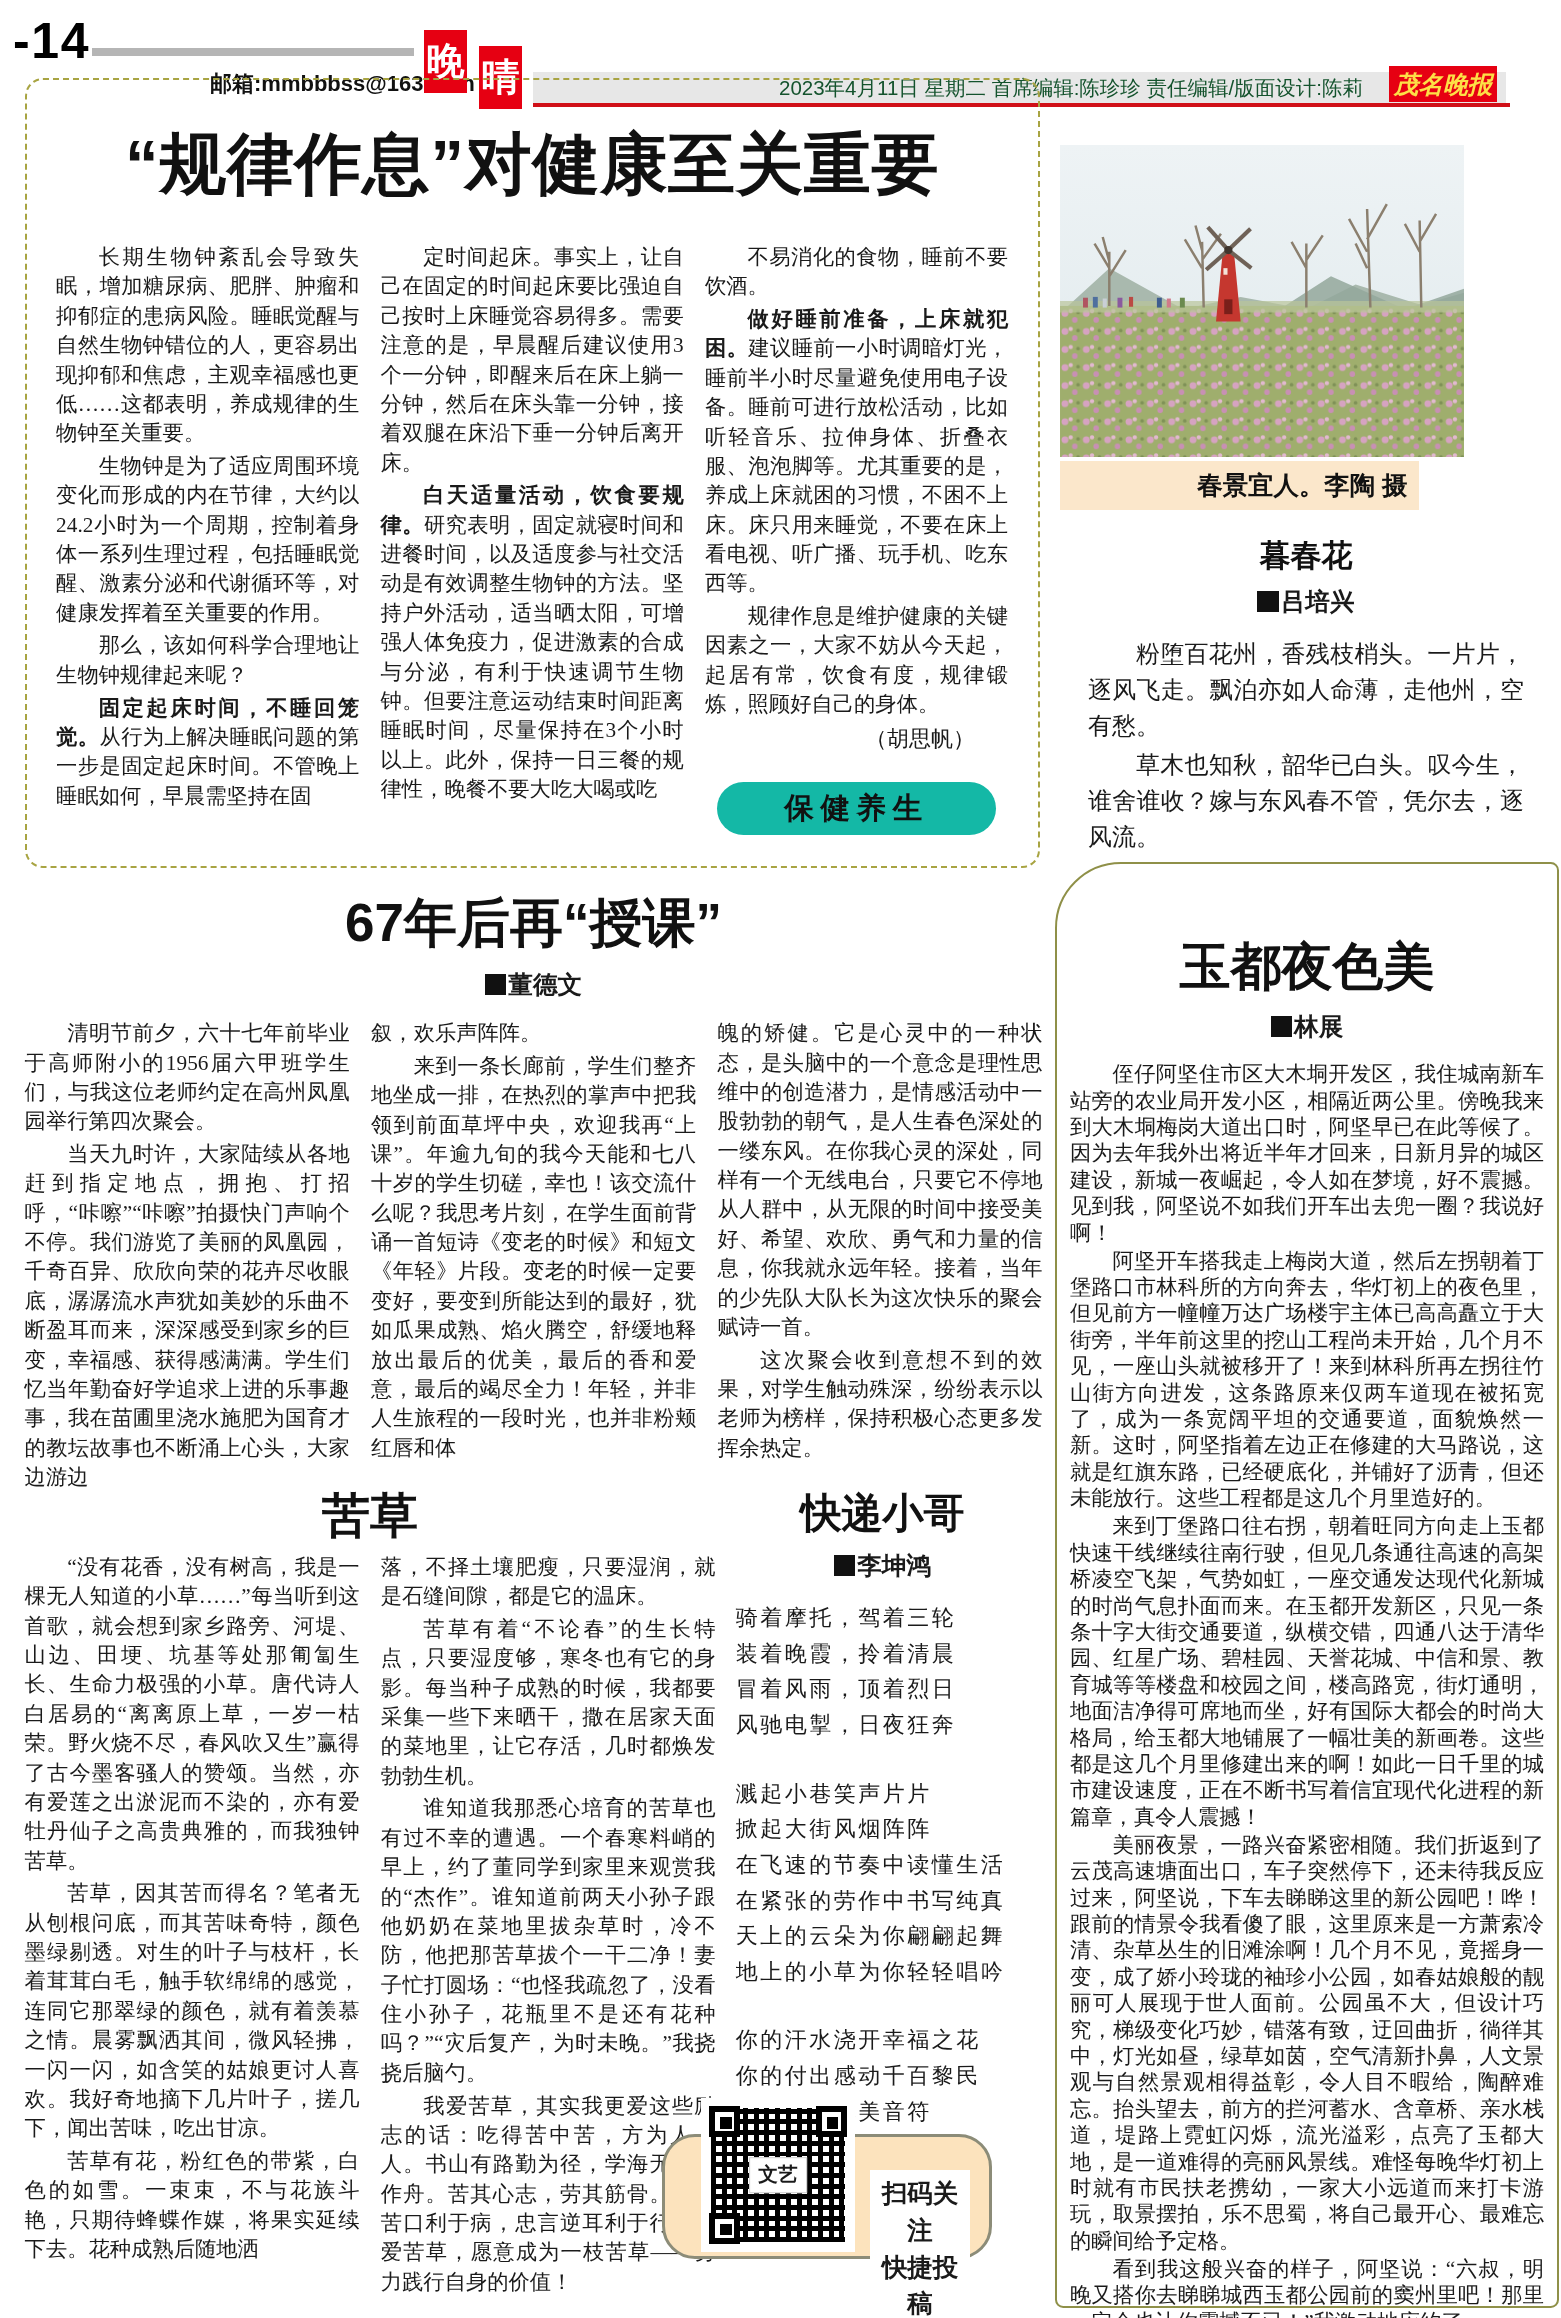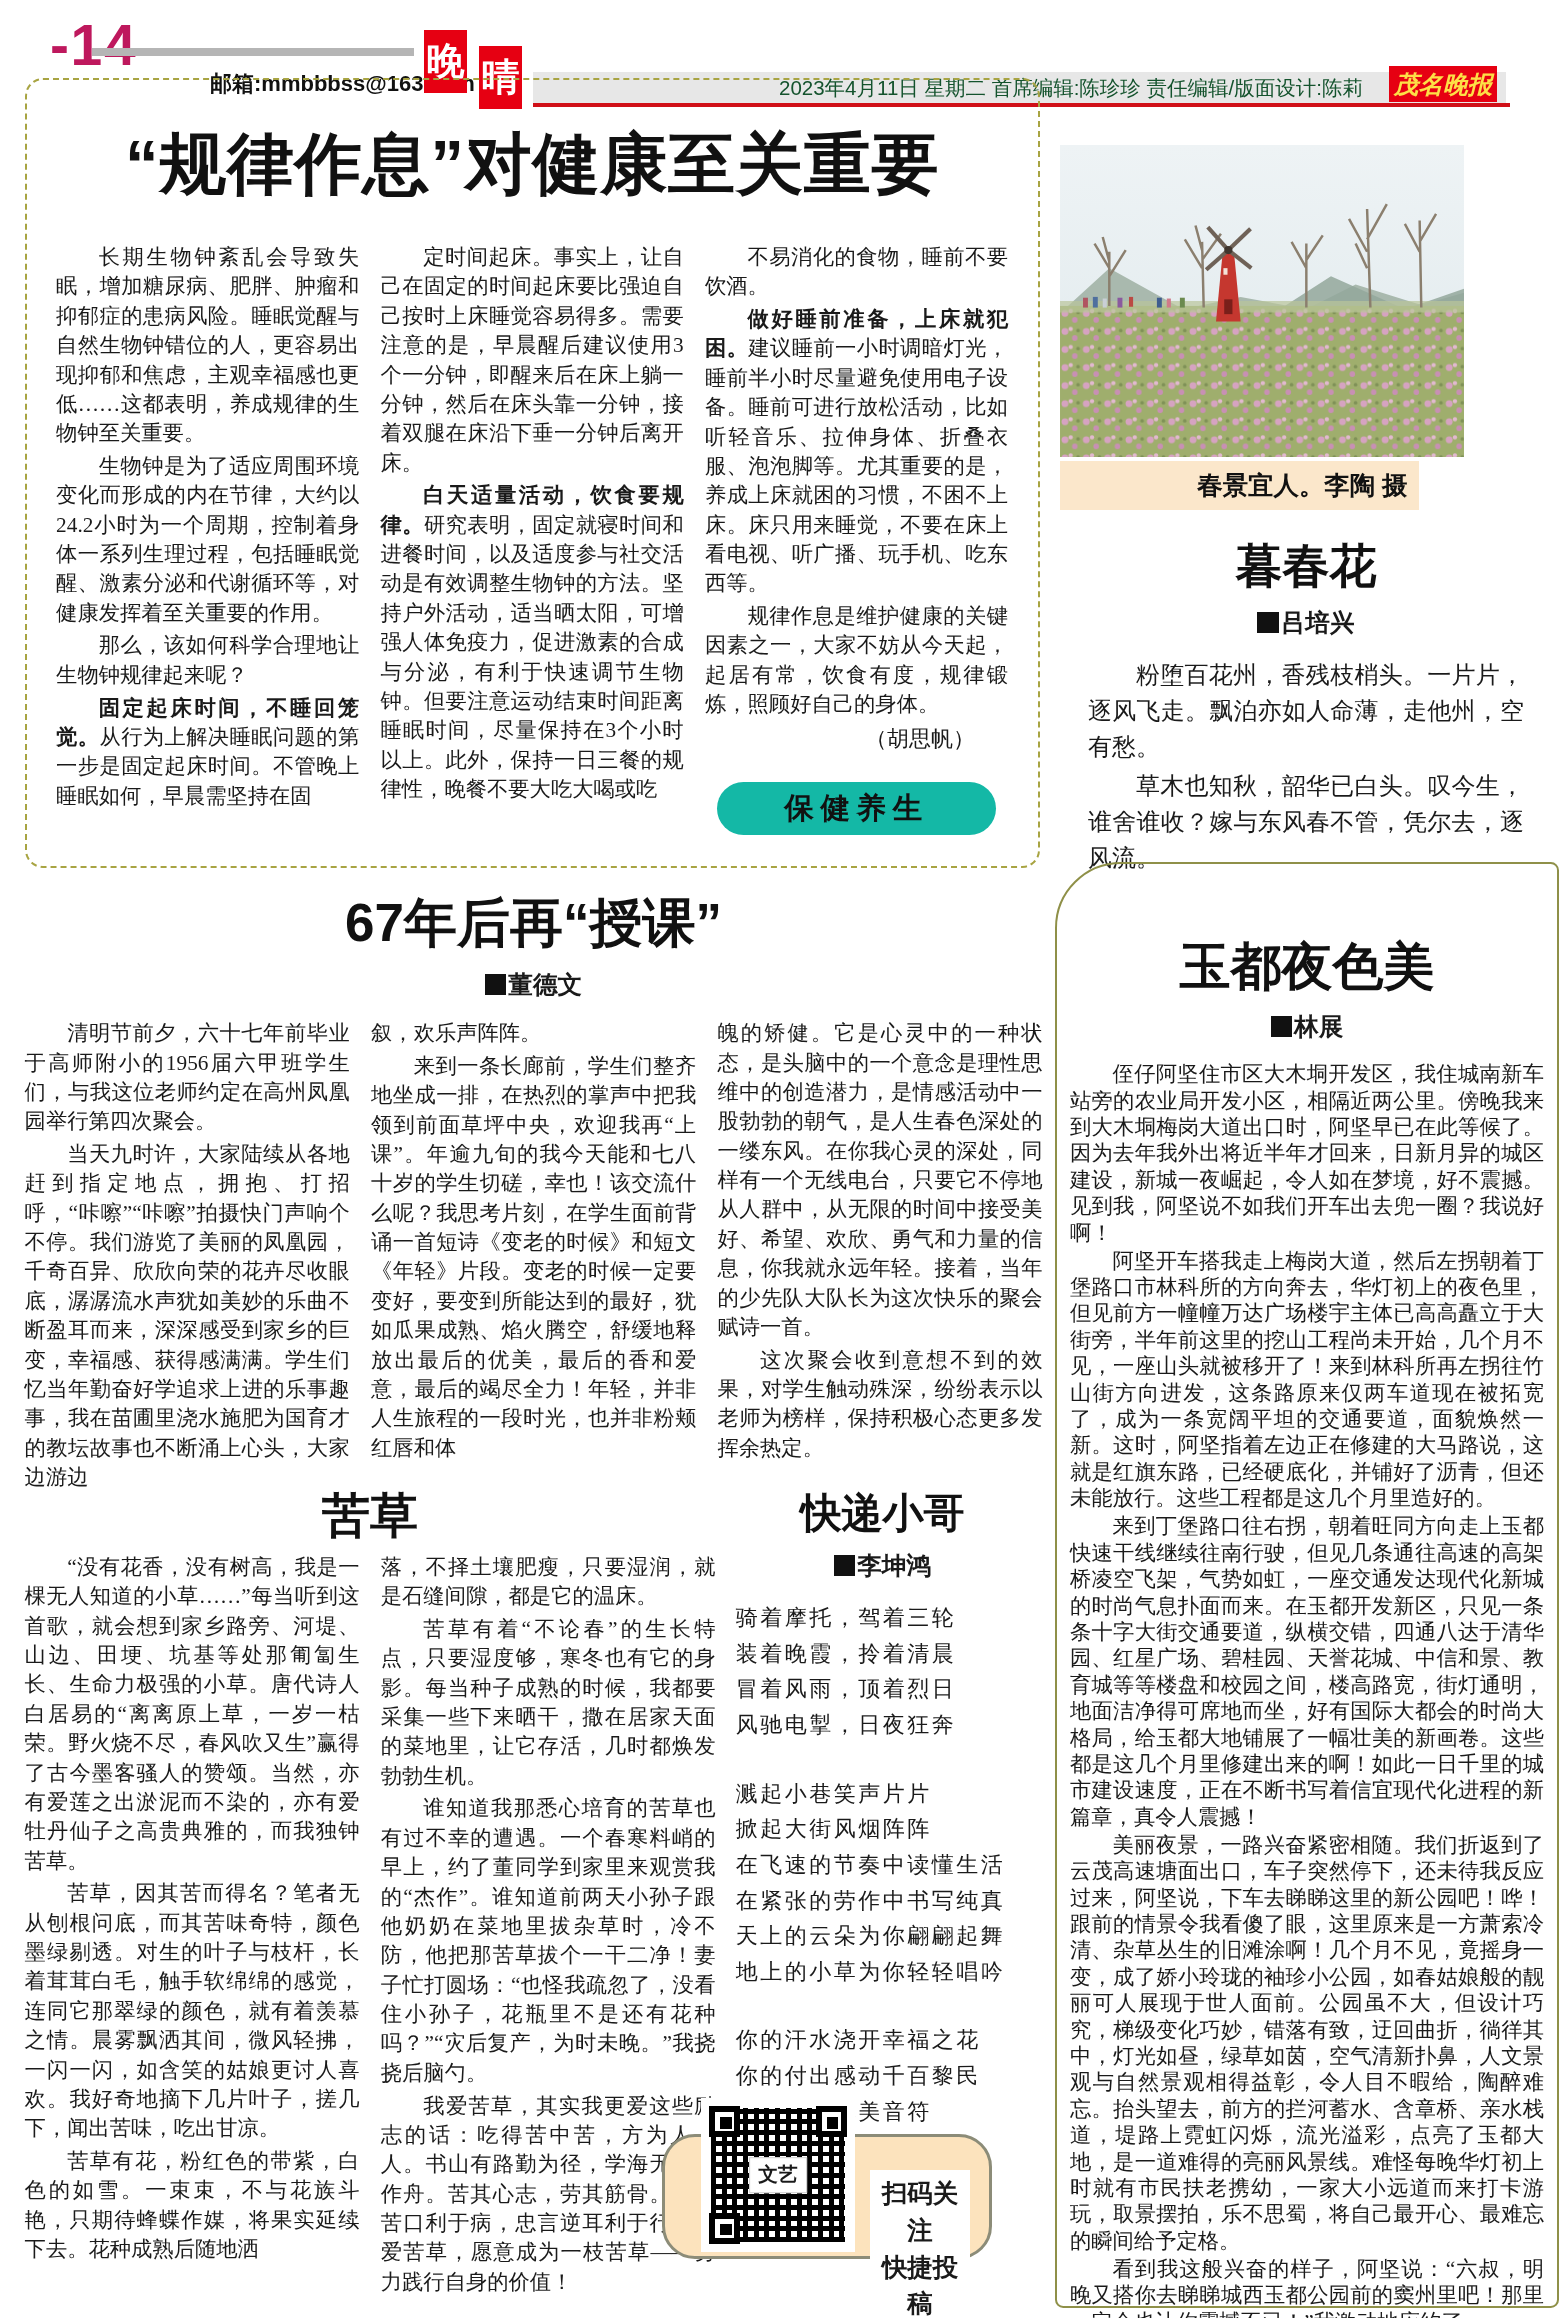--- a/index.html
+++ b/index.html
@@ -2,21 +2,21 @@
 <html style="font-size:13px"><head>
 <meta charset="utf-8">
 <style>
   html,body{margin:0;padding:0;background:#ffffff;}
   .page{position:relative;width:1562px;height:2319px;background:#fff;overflow:hidden;
         font-family:"Liberation Serif","DejaVu Serif",serif;color:#1a1a1a;}
   [data-name]{box-sizing:border-box;}
 
   
   .pagenum{position:absolute;left:13px;top:11.5px;font-family:"Liberation Sans",sans-serif;
-           font-size:57px;font-weight:bold;color:#be185d;letter-spacing:1.6px;margin-left:37px;}
+           font-size:50px;font-weight:bold;color:#000000;letter-spacing:1.6px;}
   .head-rule{position:absolute;left:92px;top:48px;width:322px;height:8.2px;background:#b5b5b5;}
   .email{position:absolute;left:210px;top:69px;font-family:"Liberation Sans",sans-serif;
          font-size:22px;font-weight:bold;color:#111;}
   .mast-char{position:absolute;width:43px;height:63px;background:#e60012;color:#fff;
              font-family:"Liberation Sans",sans-serif;font-weight:bold;font-size:38px;
              display:flex;align-items:center;justify-content:center;}
   .mast-char.c1{left:424px;top:29.5px;}
   .mast-char.c2{left:479px;top:46px;}
   .datebar{position:absolute;left:533px;top:72px;width:973px;height:31px;background:#e7e7e7;
            display:flex;align-items:center;}
@@ -45,21 +45,21 @@
          display:flex;align-items:center;justify-content:center;
          font-family:"Liberation Sans",sans-serif;font-size:29.5px;font-weight:bold;letter-spacing:6.6px;color:#111;}
 
   
   .photo-fig{position:absolute;left:1060px;top:145px;width:359px;}
   .photo-cap{width:100%;height:49px;background:#fbe7cb;display:flex;align-items:center;justify-content:flex-end;
              padding-right:11.5px;font-family:"Liberation Sans",sans-serif;font-size:25.4px;font-weight:600;color:#111;}
 
   
   .muchun{position:absolute;left:1055px;top:535px;width:502px;padding:0 33px;}
-  .muchun .art-title{font-size:47px;}
+  .muchun .art-title{font-size:31px;}
   .muchun .p{font-size:24px;line-height:1.5;font-family:"DejaVu Serif",serif;}
 
   
   .shouke{position:absolute;left:24.6px;top:888px;width:1018px;}
   .shouke .art-title{font-size:53px;}
   .cols3{display:flex;gap:21.3px;margin-top:6.6px;}
   .cols3 .col{flex:1;}
 
   
   .kucao{position:absolute;left:24.6px;top:1484px;width:691px;}

